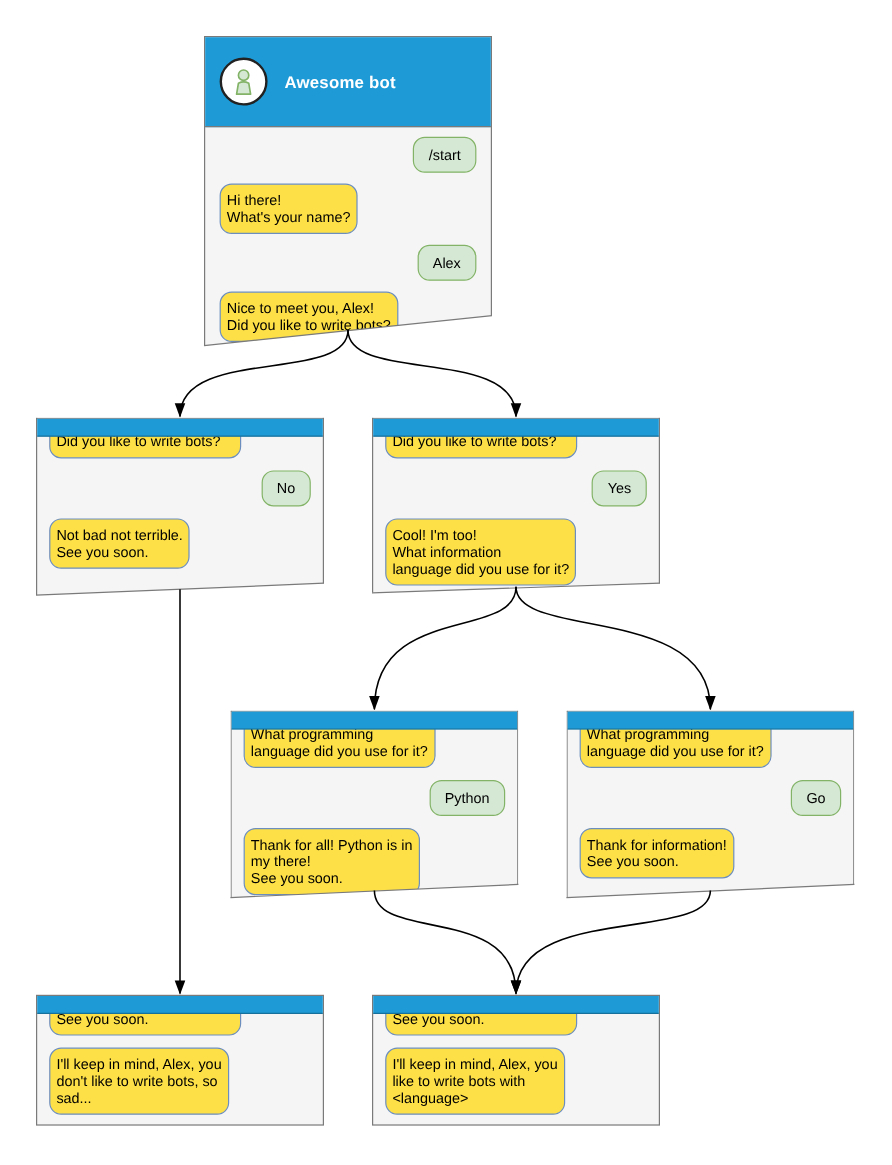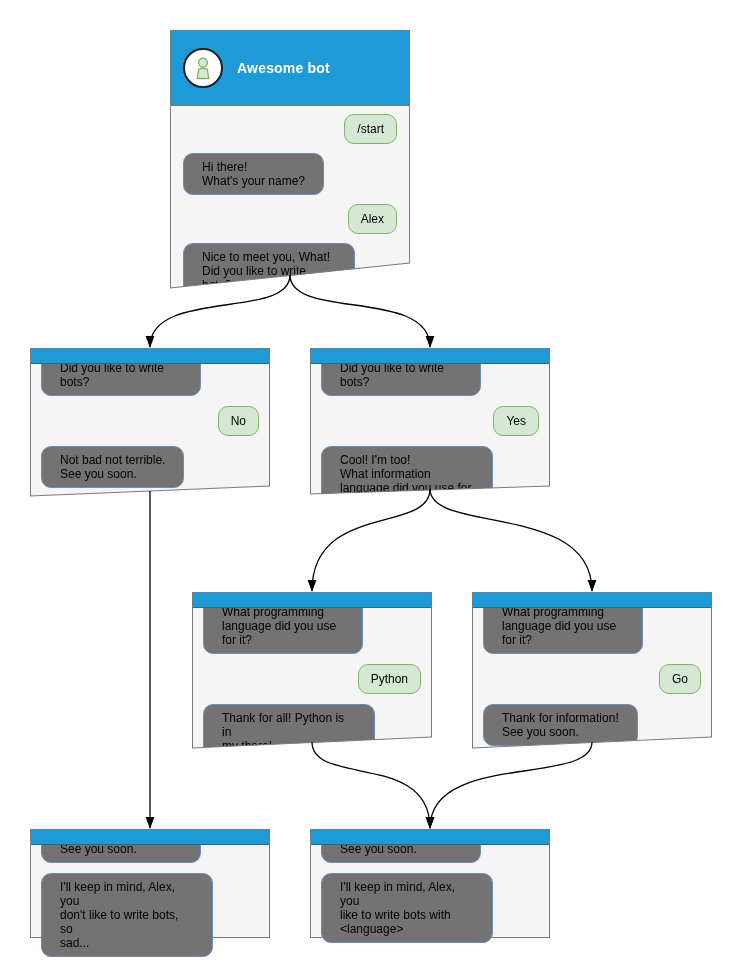--- a/index.html
+++ b/index.html
@@ -39,22 +39,22 @@
   .body{
     position:relative;z-index:1;display:flex;flex-direction:column;
     gap:10px;padding:10px;
   }
   .body.big{padding:8px 12px;gap:9px;}
   .msg{
     border-radius:10px;font-size:12px;line-height:1.17;
     white-space:pre-line;max-width:172px;box-sizing:border-box;
   }
   .msg.bot{
-    background:#737373;border:1px solid #6c8ebf;
-    align-self:flex-start;padding:6px 18px;
+    background:#fde047;border:1px solid #6c8ebf;
+    align-self:flex-start;padding:6px 5px;
   }
   .msg.user{
     background:#d5e8d4;border:1px solid #82b366;
     align-self:flex-end;padding:7px 12px;
   }
   .msg.clipped{margin-top:-20px;width:160px;}
 
   svg.edges{position:absolute;inset:0;pointer-events:none;z-index:3;}
 </style>
 </head>
@@ -71,21 +71,21 @@
           <path d="M7 21 L8.3 13.2 Q12 11.3 15.7 13.2 L17 21 Z" fill="#d5e8d4" stroke="#82b366" stroke-width="1.2" stroke-linejoin="round"></path>
         </svg>
       </span>
       <span class="win-title">Awesome bot</span>
     </div>
     <div class="body big">
       <div class="msg user">/start</div>
       <div class="msg bot">Hi there!
 What's your name?</div>
       <div class="msg user">Alex</div>
-      <div class="msg bot">Nice to meet you, What!
+      <div class="msg bot">Nice to meet you, Alex!
 Did you like to write bots?</div>
     </div>
   </div>
 
   <div class="win" style="left:30px;top:348px;width:240px;height:148px;
               clip-path:polygon(0 0,240px 0,240px 138px,0 148px);">
     <div class="tb"></div>
     <div class="body">
       <div class="msg bot clipped">Did you like to write bots?</div>
       <div class="msg user">No</div>

